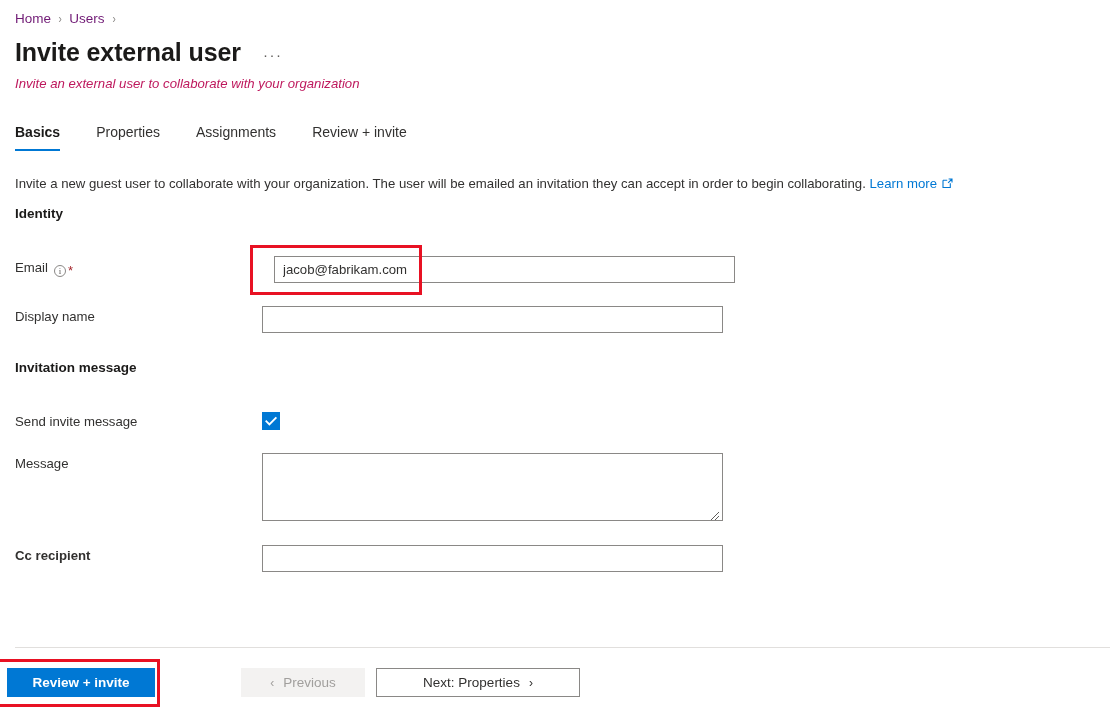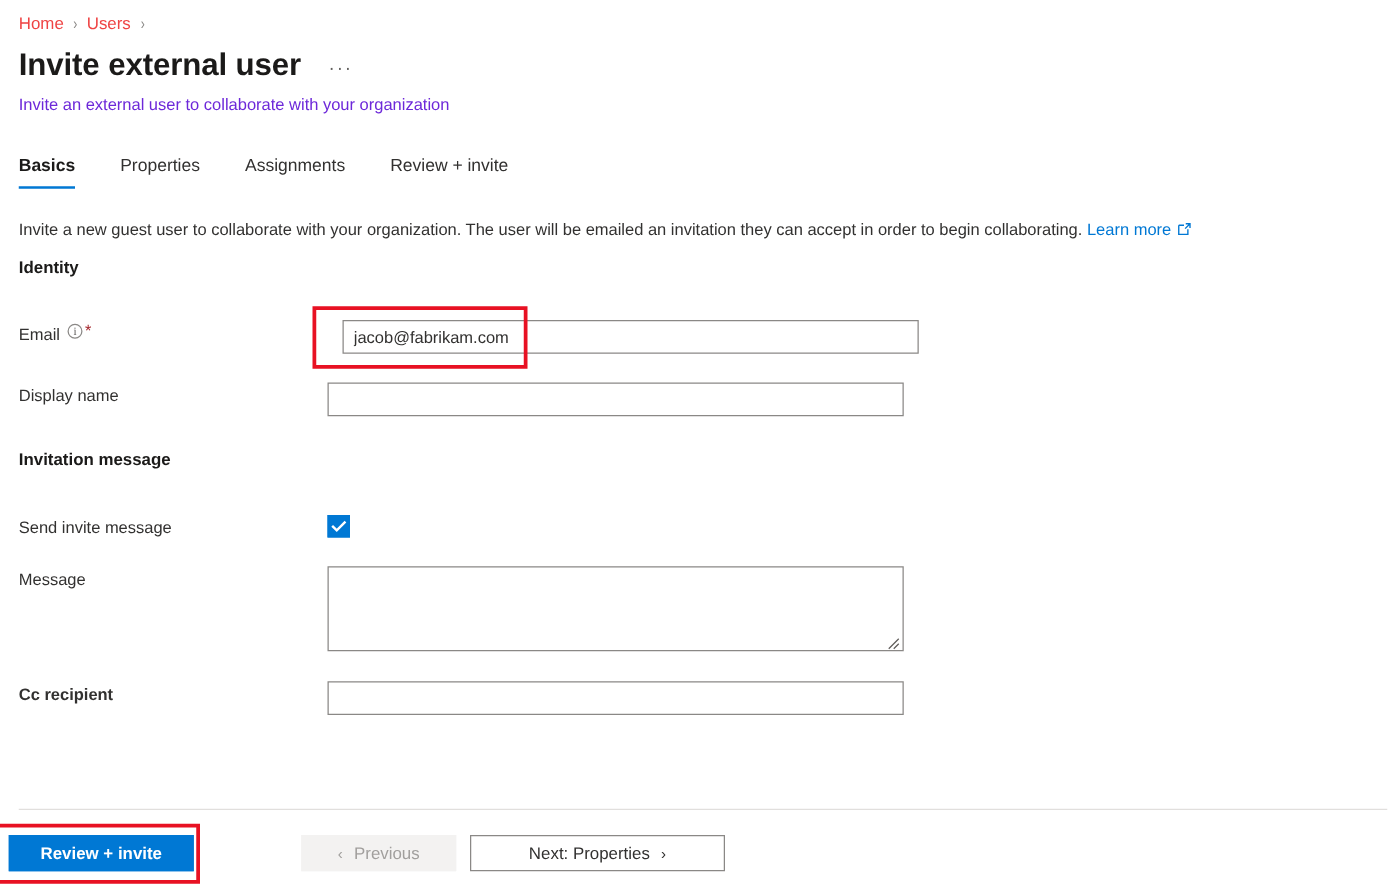--- a/index.html
+++ b/index.html
@@ -12,21 +12,21 @@
     overflow: hidden;
   }
   #page { position: relative; width: 1110px; height: 714px; }
 
   
   .breadcrumb {
     position: absolute; left: 15px; top: 10px;
     display: flex; align-items: center;
     font-size: 13.5px; line-height: 18px;
   }
-  .bc-link { color: #ef4444; cursor: pointer; }
+  .bc-link { color: #701a75; cursor: pointer; }
   .bc-sep {
     color: #8a8886; margin: 0 7px; font-size: 13px;
     transform: scaleX(.75); display: inline-block;
   }
 
   
   .title-row {
     position: absolute; left: 15px; top: 36px;
     display: flex; align-items: center;
   }
@@ -34,21 +34,21 @@
     font-size: 25px; font-weight: 600; color: #1b1a19;
     letter-spacing: -0.1px; line-height: 32px;
   }
   .ellipsis-btn {
     margin-left: 22px; margin-top: 6px;
     font-size: 15px; color: #605e5c; letter-spacing: 1.5px;
     cursor: pointer; line-height: 14px;
   }
   .subtitle {
     position: absolute; left: 15px; top: 75px;
-    font-size: 13.2px; color: #6d28d9; line-height: 18px;
+    font-size: 13.2px; color: #be185d; line-height: 18px; font-style: italic;
   }
 
   
   .tabs {
     position: absolute; left: 15px; top: 122px;
     display: flex; align-items: flex-start;
   }
   .tab {
     font-size: 14px; color: #323130; padding: 0 0 9px 0;
     margin-right: 36px; cursor: pointer; position: relative;
@@ -73,21 +73,21 @@
   }
 
   
   .section-head {
     position: absolute; left: 15px;
     font-size: 13.5px; font-weight: 700; color: #1b1a19; line-height: 18px;
   }
   .field-label {
     position: absolute; left: 15px;
     font-size: 13.2px; color: #323130; line-height: 18px;
-    display: flex; align-items: flex-start;
+    display: flex; align-items: flex-end;
   }
   .info-icon {
     display: inline-block; width: 12px; height: 12px;
     border: 1px solid #8a8886; border-radius: 50%;
     margin-left: 6px; position: relative;
     font-size: 9px; line-height: 11px; text-align: center;
     color: #605e5c; font-family: "Liberation Serif", serif;
   }
   .req-star { color: #a4262c; margin-left: 2px; font-size: 13px; line-height: 12px; }
 

